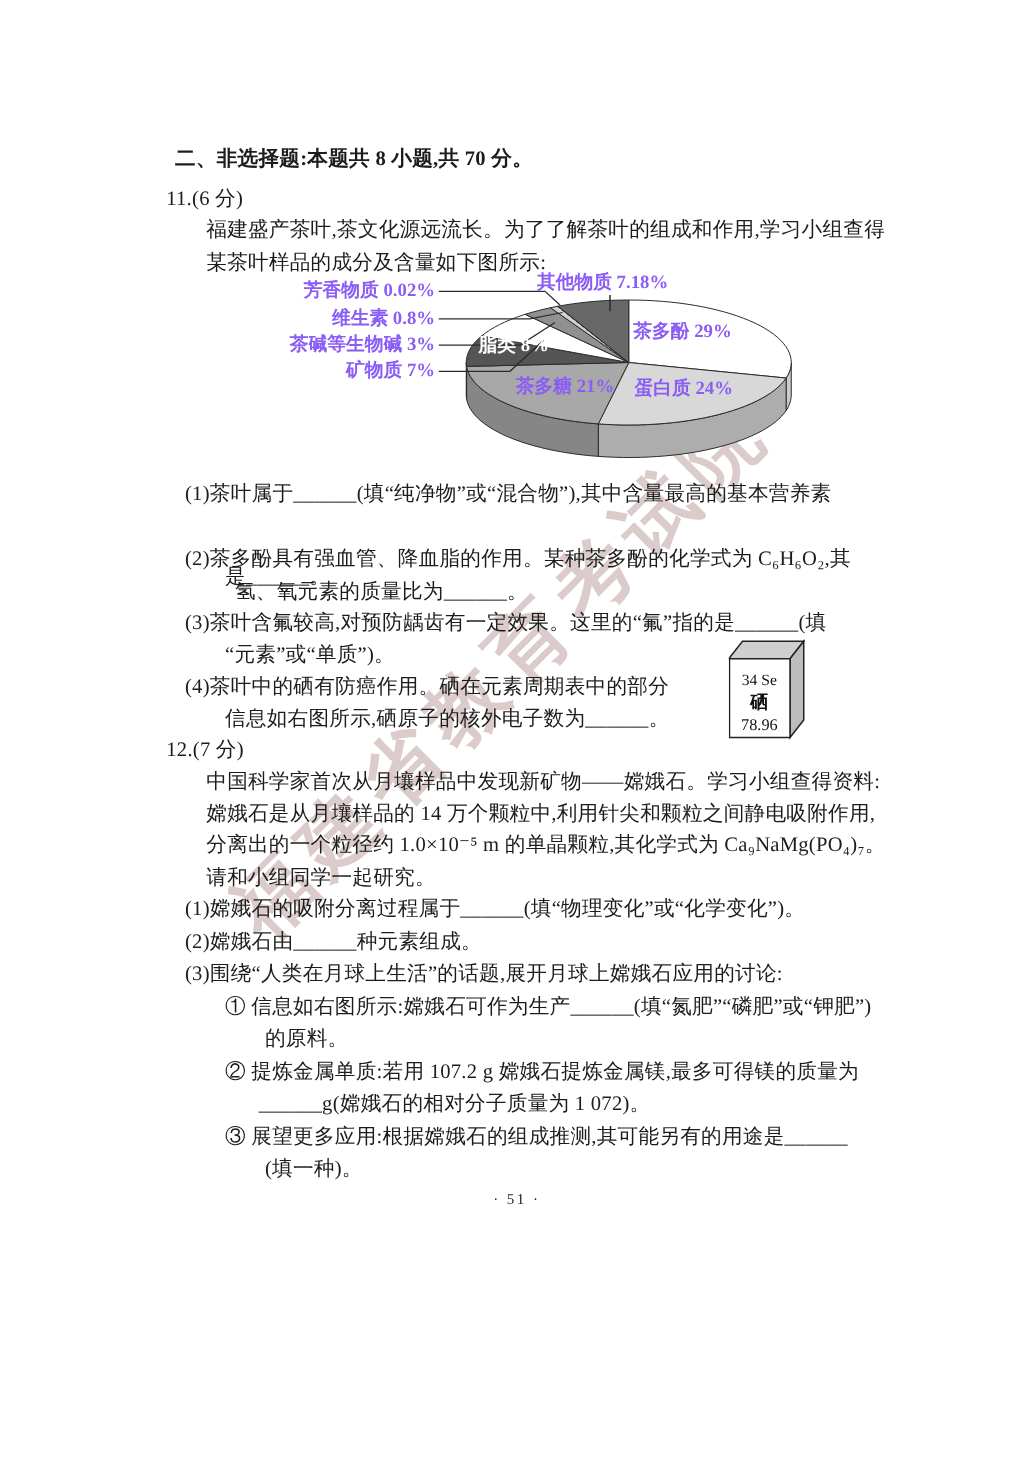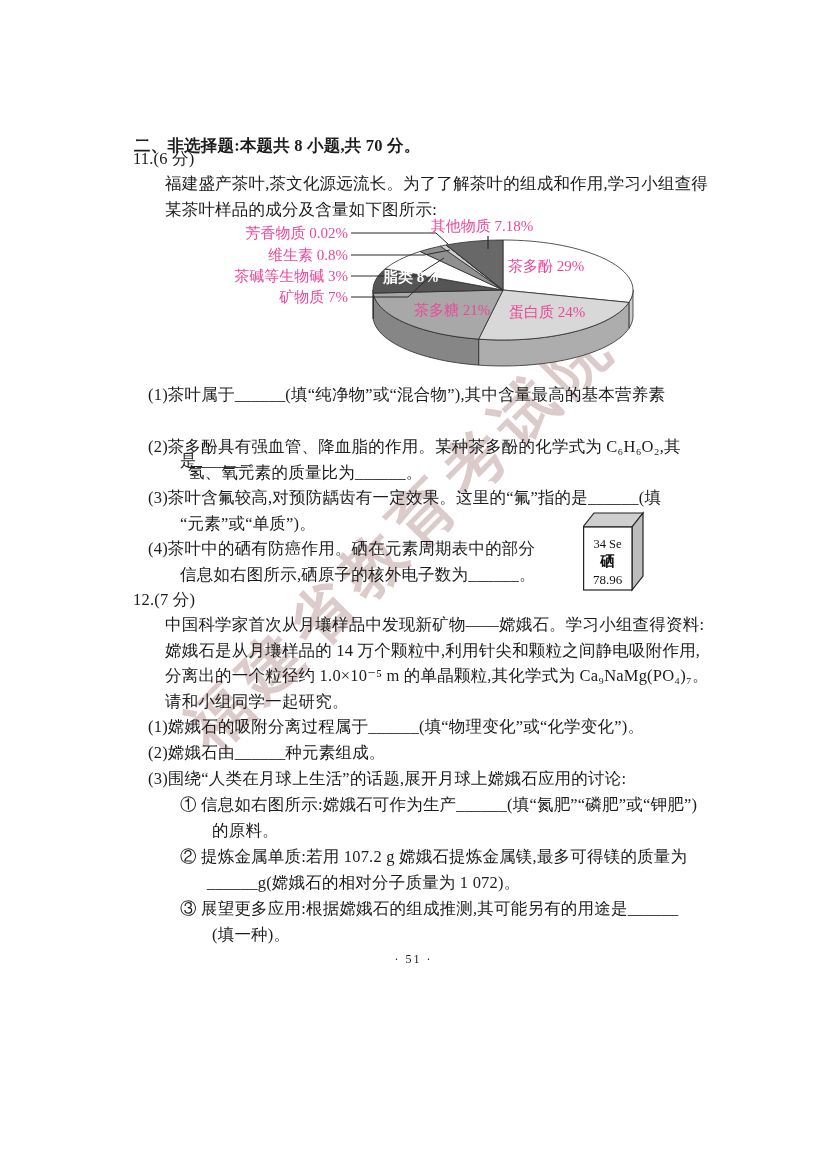--- a/index.html
+++ b/index.html
@@ -18,39 +18,39 @@
     position:absolute;left:401px;top:536px;
     transform:translate(-50%,-50%) rotate(-45deg);
     font-size:62px;font-weight:bold;letter-spacing:10px;white-space:nowrap;
     color:rgba(164,126,126,0.40);
     font-family:"DejaVu Serif","Liberation Serif",serif;
     z-index:1;pointer-events:none;
   }
   .content{position:relative;z-index:2;}
   #chart{position:absolute;left:230px;top:220px;width:470px;height:160px;z-index:2;}
   #pie-svg{position:absolute;left:0;top:0;}
-  .pie-lbl{position:absolute;font-size:15px;color:#ec4899;white-space:nowrap;line-height:17px;}
+  .pie-lbl{position:absolute;font-size:15px;color:#8b5cf6;white-space:nowrap;line-height:17px;font-weight:bold;}
   .pie-lbl-left{left:0;width:118px;text-align:right;}
   .pie-lbl-inside{transform:translate(-50%,-50%);}
   .pie-lbl-dark{color:#ffffff;font-weight:bold;text-align:center;}
   #element-cube{position:absolute;left:583px;top:500px;z-index:2;}
   #element-cube text{font-family:"Liberation Serif","DejaVu Serif",serif;fill:#111;}
   #page-number{position:absolute;left:0;right:0;top:952px;text-align:center;
     font-size:12px;letter-spacing:2px;z-index:2;}
 </style>
 </head>
 <body>
 
 <div id="page">
 
   <div id="watermark">福建省教育考试院</div>
 
   <div class="content">
 
-    <div class="ln bold" style="left:134px;top:116px;margin-top:19px;">二、非选择题:本题共 8 小题,共 70 分。</div>
+    <div class="ln bold" style="left:140px;top:116px;">二、非选择题:本题共 8 小题,共 70 分。</div>
 
     <div class="ln" style="left:133px;top:148px;">11.(6 分)</div>
     <div class="ln" style="left:165px;top:173px;">福建盛产茶叶,茶文化源远流长。为了了解茶叶的组成和作用,学习小组查得</div>
     <div class="ln" style="left:165px;top:199px;">某茶叶样品的成分及含量如下图所示:</div>
 
     <div id="chart">
       <svg id="pie-svg" width="470" height="160" viewBox="0 0 470 160">
           <path d="M403,70 L402.82183951809463,72.6167978121472 L402.28784639787557,75.22642316338268 L401.39948427736795,77.82172325201154 L400.1591880953947,80.39558454088797 L398.91581094672205,82.43449435824273 L398.91581094672205,108.43449435824273 L400.43525270082387,105.8828670189563 L401.60540328518846,103.30415142812058 L402.4230553984004,100.70541566592571 L402.8859679128516,98.09378268645997 L403,96 Z" fill="rgb(204,204,204)" stroke="#2b2b2b" stroke-width="0.8" stroke-linejoin="round"></path>
           <path d="M398.91581094672205,82.43449435824273 L397.051242707116,84.95203961280433 L394.84665863394594,87.42860236609076 L392.3081013389176,89.85739453173902 L389.4425288311237,92.23175895924636 L386.25779544562465,94.54518768075704 L382.76263031526196,96.79133974894982 L378.96661344471204,98.96405861713393 L374.8801494523592,101.05738901391551 L370.51443905195976,103.06559326618259 L365.88144835226444,104.98316702566825 L360.9938760587459,106.80485435598672 L355.8651186673297,108.52566213878946 L350.5092337455301,110.14087375955572 L344.94090140163473,111.64606203550497 L339.1753840475483,113.03710135019718 L333.22848456558205,114.31017896156072 L327.1165029938522,115.46180545235342 L320.85619184900816,116.48882429441257 L314.4647102087491,117.38842050047927 L307.9595766799846,118.15812833988291 L301.35862138155056,118.79583809693736 L294.6799370730933,119.29980185352525 L287.9418295640727,119.66863828001982 L281.1627675388108,119.90133642141357 L274.361331935112,119.9972584682756 L267.55616501520404,119.95614150494292 L260.76591926859317,119.778098230154 L254.0092062868865,119.46361664814941 L248.64042910385584,119.11436253643444 L248.64042910385584,145.11436253643444 L255.35697558354047,145.53739202357218 L262.121880366799,145.82464296247522 L268.9166013198434,145.97532801828658 L275.72251458483646,145.98903417374228 L282.52096562659216,145.8657238612229 L289.2933203633596,145.60573506572388 L296.02101624154585,145.2097803984621 L302.6856131143853,144.678945143658 L309.2688437850999,144.01468428384715 L315.75266407601583,143.21881851187405 L322.11930228640074,142.29352924049974 L328.3513079034595,141.24135262330097 L334.43159943297707,140.0651726032496 L340.34351121850693,138.76821300802533 L346.070839120777,137.35402871372807 L351.59788493210874,135.8264959012098 L356.9094994041136,134.1898014317321 L361.9911237707296,132.44843137107057 L366.82882965278714,130.60715869352032 L371.40935723472836,128.67103019950525 L375.7201516088398,126.64535268264882 L379.74939718738153,124.53567838422157 L383.48605008829236,122.34778977483387 L386.9198684057023,120.08768370508575 L390.0414402822852,117.76155496861637 L392.84220970650506,115.37577932260514 L395.31449996404933,112.93689601226455 L397.45153467916873,110.45158984722356 L398.91581094672205,108.43449435824273 Z" fill="rgb(173,173,173)" stroke="#2b2b2b" stroke-width="0.8" stroke-linejoin="round"></path>
           <path d="M248.64042910385584,119.11436253643444 L241.99065051478453,118.5567139954818 L235.42586639721873,117.86597487660336 L228.96407036811217,117.04403844771129 L222.62297376122666,116.09315757942504 L216.4199570815975,115.01593857010968 L210.37202236677706,113.81533400219318 L204.49574658543196,112.4946346493432 L198.80723620102395,111.05746045668522 L193.3220830251131,109.50775061878453 L188.05532148128634,107.84975278258784 L183.02138739684713,106.08801140491812 L178.23407843521653,104.22735529643444 L173.70651627749655,102.27288438619755 L169.45111065685452,100.22995574311877 L165.47952534430698,98.10416889260654 L161.80264617913417,95.90135046865653 L158.43055123155105,93.62753824345273 L155.3724831794175,91.28896457825364 L152.6368239747007,88.89203934092338 L150.23107186912748,86.44333233692917 L148.1618208619974,83.94955530196148 L146.4347426264892,81.4175435055328 L145.05457096399857,78.8542370159792 L144.0250888291179,76.26666167821523 L143.34911796082045,73.66190985638161 L143.2565253043247,73.1395259764657 L143.2565253043247,99.1395259764657 L143.86154047194847,101.74685752464336 L144.82051518083438,104.33843733580512 L146.13082094796286,106.90716206982717 L147.78886631630445,109.44599103076331 L149.79010669875387,111.94796546490352 L152.12905683452735,114.40622763423393 L154.79930582388113,116.81403961302007 L157.79353469994211,119.1648017559931 L161.10353648948734,121.45207078751858 L164.7202387076871,123.66957746216723 L168.63372822515518,125.81124374828082 L172.83327843914745,127.87119948743451 L177.30737867443457,129.84379848413306 L182.04376573326252,131.72363398164018 L187.02945750792531,133.505553481523 L192.2507885638197,135.184672866292 L197.6934475954518,136.75638978642772 L203.34251665273052,138.21639627510078 L209.18251203003175,139.5606905560095 L215.19742670595951,140.78558801197067 L221.37077421747858,141.88773128419905 L227.68563384816406,142.86409947459458 L234.12469700670877,143.71201642581386 L240.67031466856895,144.42915805643156 L247.30454575071363,145.0135587310861 L248.64042910385584,145.11436253643444 Z" fill="rgb(134,134,134)" stroke="#2b2b2b" stroke-width="0.8" stroke-linejoin="round"></path>

